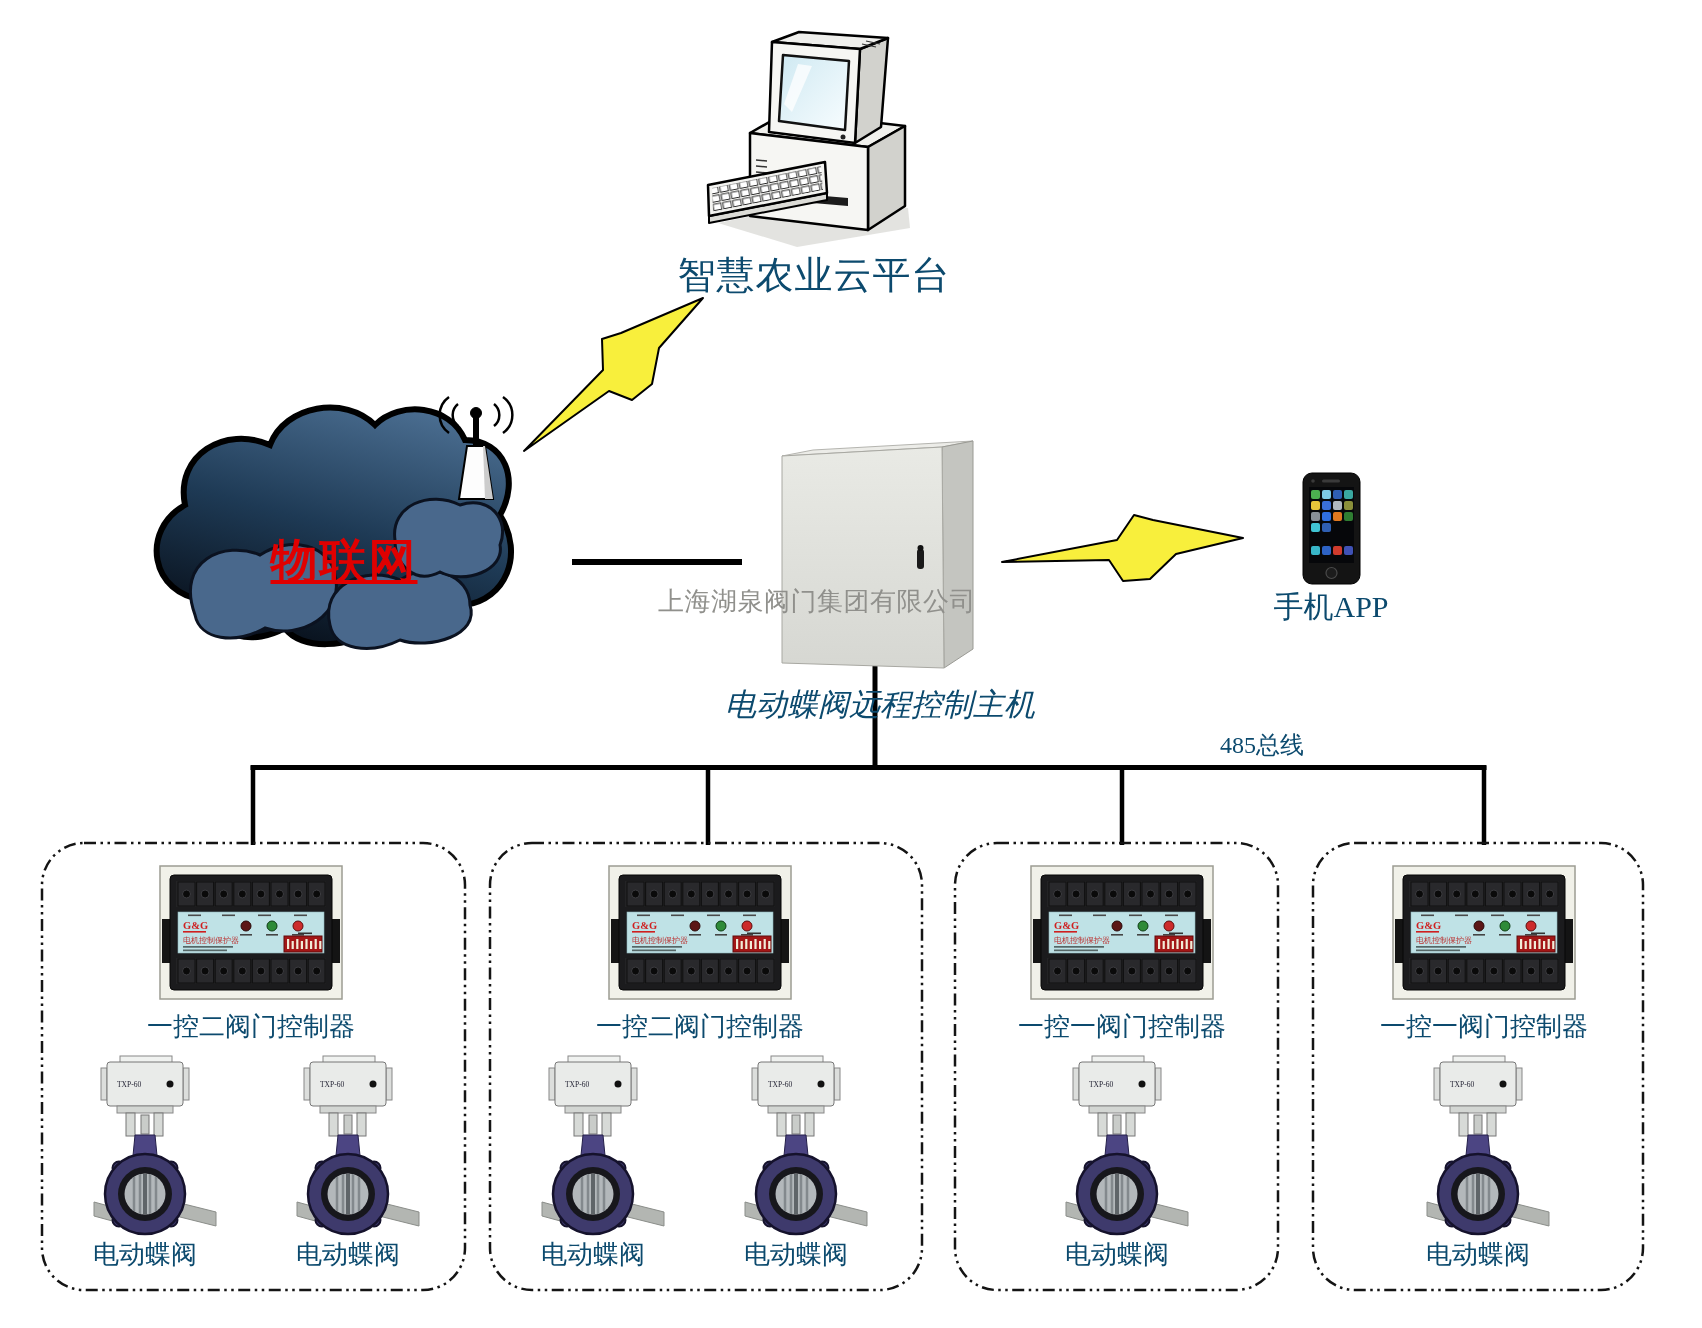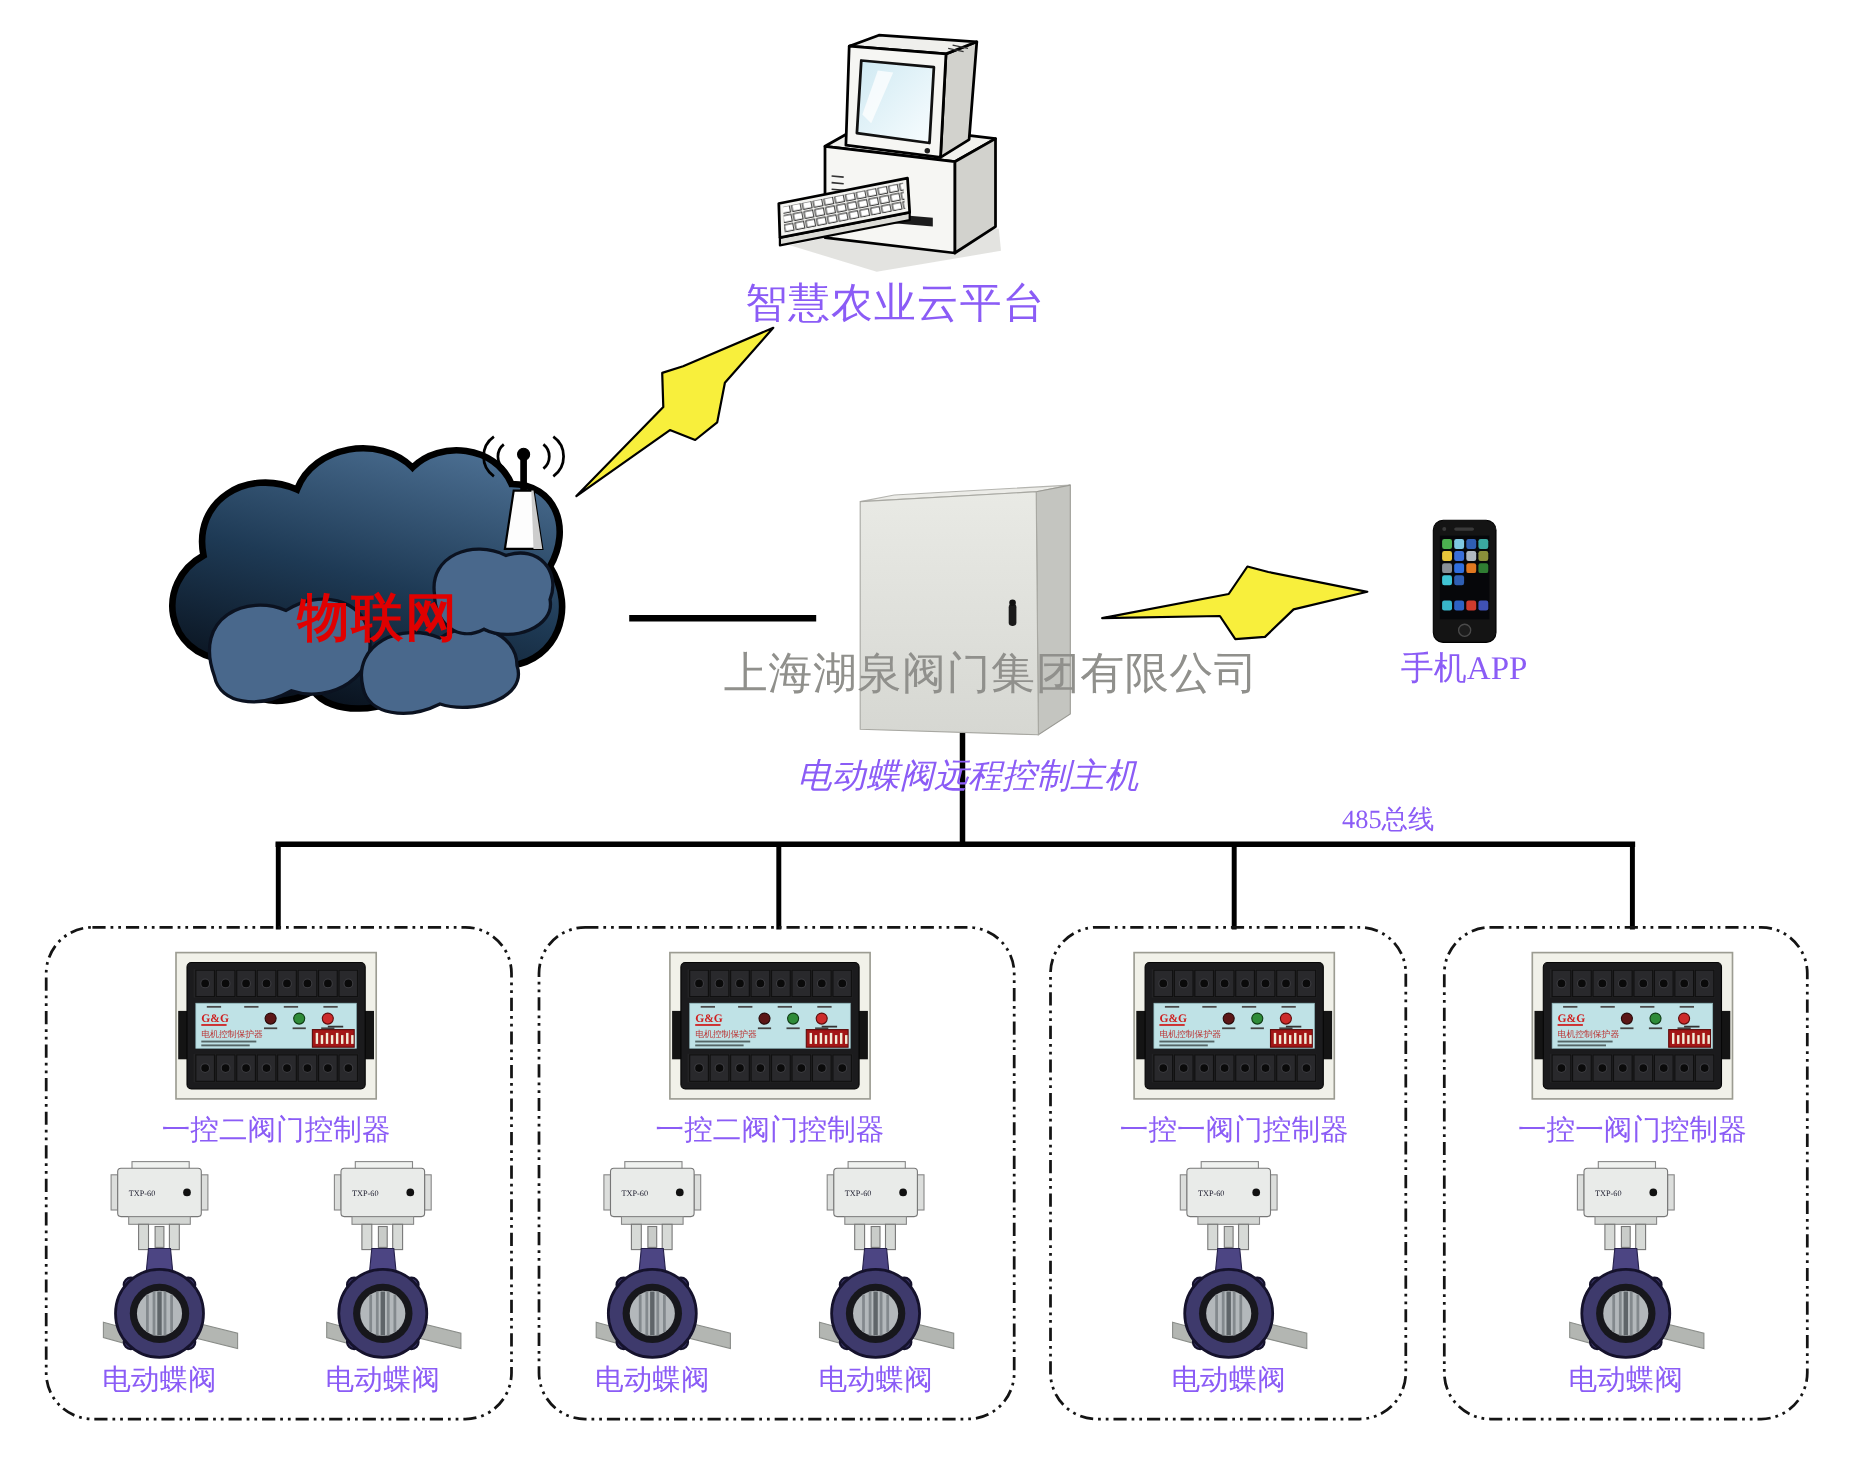--- a/index.html
+++ b/index.html
@@ -1,22 +1,22 @@
 <!DOCTYPE html>
 <html><head>
 <meta charset="utf-8">
 <style>
   html,body{margin:0;padding:0;background:#fff;}
   #stage{position:relative;width:1702px;height:1328px;background:#fff;overflow:hidden;
          font-family:"Liberation Serif","DejaVu Serif",serif;color:#111;}
   #diagram-svg{position:absolute;left:0;top:0;}
-  .lbl{position:absolute;text-align:center;white-space:nowrap;color:#8b5cf6;}
+  .lbl{position:absolute;text-align:center;white-space:nowrap;color:#0c4a6e;}
   .lbl-platform{font-size:38px;letter-spacing:1px;}
   .lbl-iot{font-size:47px;font-weight:bold;color:#e00000;letter-spacing:2px;}
-  .lbl-watermark{font-size:40px;color:#90908c;text-align:left;letter-spacing:0.5px;}
+  .lbl-watermark{font-size:26px;color:#90908c;text-align:left;letter-spacing:0.5px;}
   .lbl-host{font-size:31px;}
   .lbl-bus{font-size:24px;}
   .lbl-phone{font-size:30px;}
   .lbl-ctrl{font-size:26px;}
   .lbl-valve{font-size:26px;}
 </style>
 </head>
 <body>
 
 <div id="stage">
@@ -242,21 +242,21 @@
 
   <use href="#g-valve" x="90" y="1054"></use>
   <use href="#g-valve" x="293" y="1054"></use>
   <use href="#g-valve" x="538" y="1054"></use>
   <use href="#g-valve" x="741" y="1054"></use>
   <use href="#g-valve" x="1062" y="1054"></use>
   <use href="#g-valve" x="1423" y="1054"></use>
 </svg>
 
 <div class="lbl lbl-platform" style="left:640px;top:250px;width:348px;">智慧农业云平台</div>
-<div class="lbl lbl-iot" style="left:244px;top:530px;width:200px;">物联网</div>
+<div class="lbl lbl-iot" style="left:244px;top:530px;width:200px;text-decoration:underline;">物联网</div>
 <div class="lbl lbl-watermark" style="left:658px;top:584px;">上海湖泉阀门集团有限公司</div>
 <div class="lbl lbl-host" style="left:725px;top:684px;width:300px;font-style:italic;">电动蝶阀远程控制主机</div>
 <div class="lbl lbl-bus" style="left:1202px;top:729px;width:120px;">485总线</div>
 <div class="lbl lbl-phone" style="left:1266px;top:587px;width:130px;">手机APP</div>
 
 <div class="lbl lbl-ctrl" style="left:111px;top:1009px;width:280px;">一控二阀门控制器</div>
 <div class="lbl lbl-ctrl" style="left:560px;top:1009px;width:280px;">一控二阀门控制器</div>
 <div class="lbl lbl-ctrl" style="left:982px;top:1009px;width:280px;">一控一阀门控制器</div>
 <div class="lbl lbl-ctrl" style="left:1344px;top:1009px;width:280px;">一控一阀门控制器</div>
 

